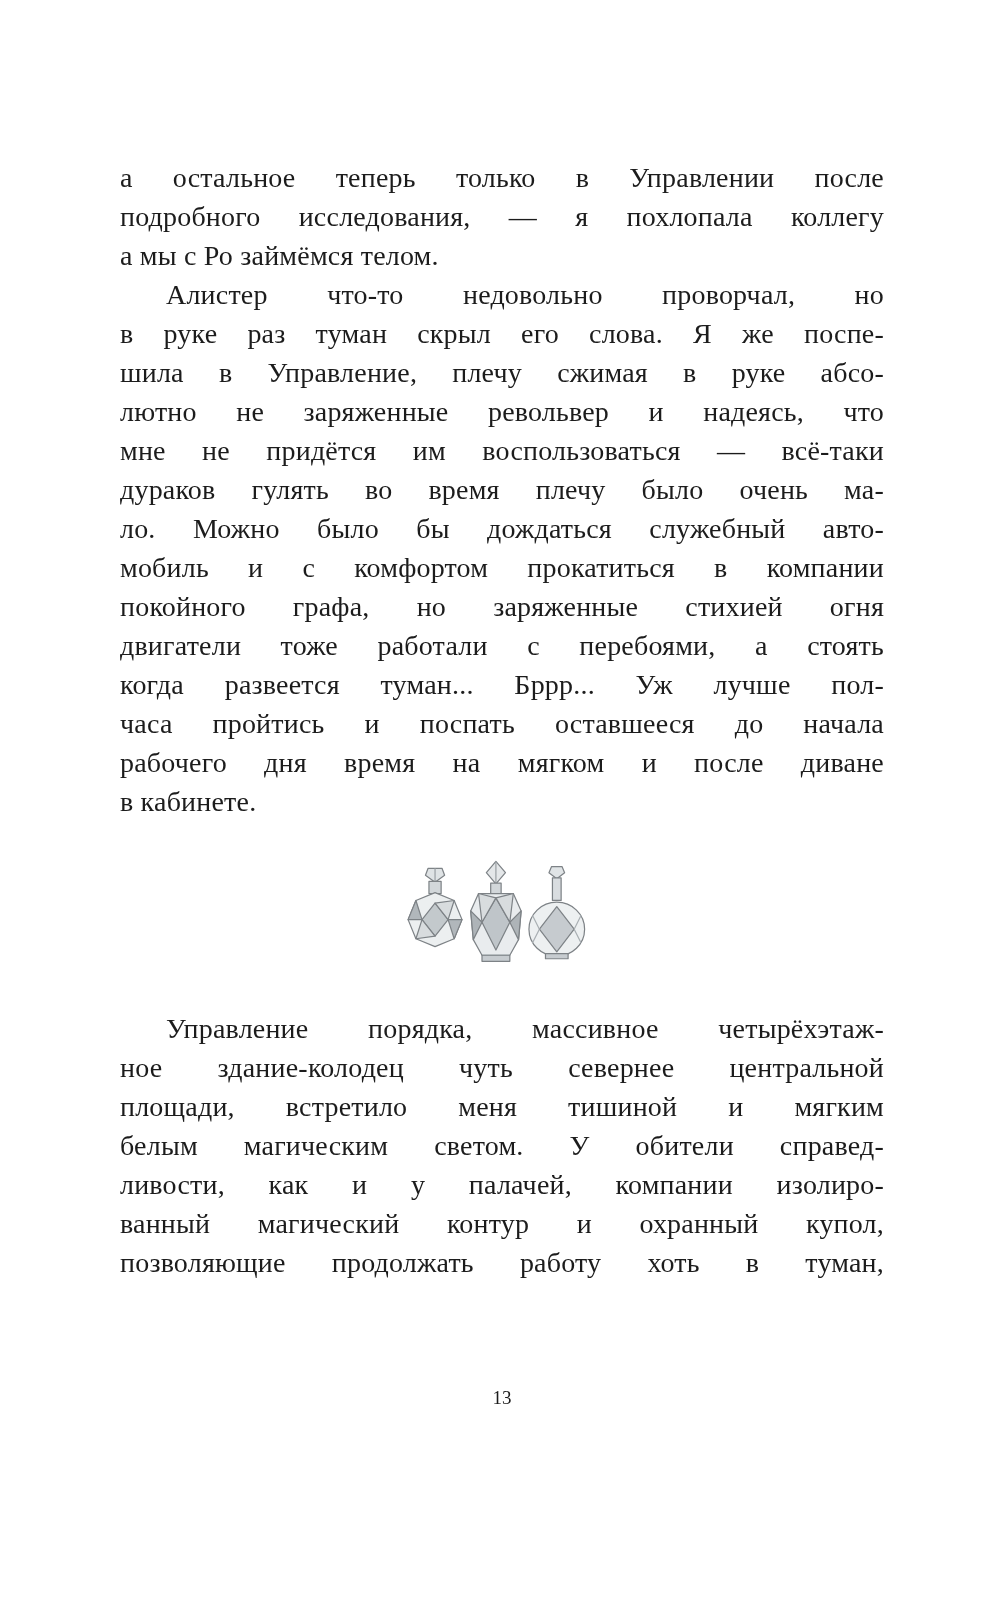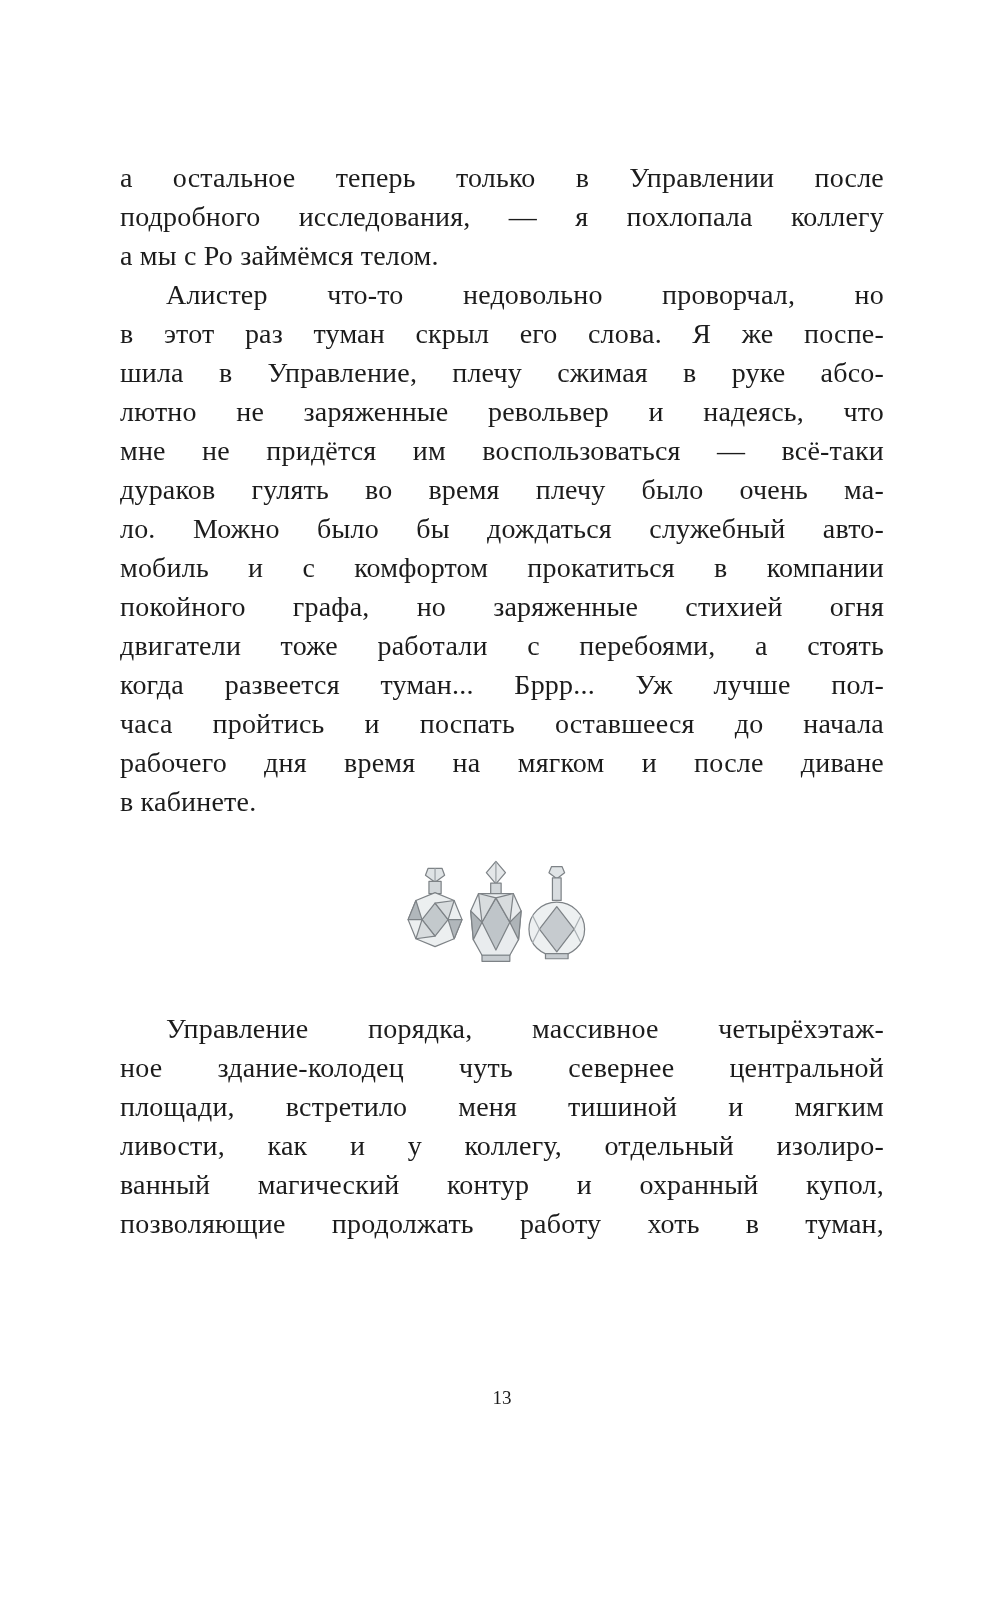--- a/index.html
+++ b/index.html
@@ -65,21 +65,21 @@
   <div class="text-block">
 
     <div class="paragraph">
         <div class="line">а остальное теперь только в Управлении после</div>
         <div class="line">подробного исследования, — я похлопала коллегу</div>
         <div class="line last">а мы с Ро займёмся телом.</div>
       </div>
 
     <div class="paragraph">
         <div class="line indent">Алистер что-то недовольно проворчал, но</div>
-        <div class="line">в этот раз туман скрыл его слова. Я же поспе-</div>
+        <div class="line">в руке раз туман скрыл его слова. Я же поспе-</div>
         <div class="line">шила в Управление, плечу сжимая в руке абсо-</div>
         <div class="line">лютно не заряженные револьвер и надеясь, что</div>
         <div class="line">мне не придётся им воспользоваться — всё-таки</div>
         <div class="line">дураков гулять во время плечу было очень ма-</div>
         <div class="line">ло. Можно было бы дождаться служебный авто-</div>
         <div class="line">мобиль и с комфортом прокатиться в компании</div>
         <div class="line">покойного графа, но заряженные стихией огня</div>
         <div class="line">двигатели тоже работали с перебоями, а стоять</div>
         <div class="line">когда развеется туман... Бррр... Уж лучше пол-</div>
         <div class="line">часа пройтись и поспать оставшееся до начала</div>
@@ -123,21 +123,22 @@
           <path d="M158,80 L150,64 M198,80 L206,64 M158,80 L150,96 M198,80 L206,96" fill="none" stroke="#a9afb3"></path>
           <rect x="165" y="108" width="26" height="6" fill="#c7ccd0"></rect>
         </g>
       </svg>
     </div>
 
     <div class="paragraph">
         <div class="line indent">Управление порядка, массивное четырёхэтаж-</div>
         <div class="line">ное здание-колодец чуть севернее центральной</div>
         <div class="line">площади, встретило меня тишиной и мягким</div>
-        <div class="line">ливости, как и у коллегу, отдельный изолиро-</div>
+        <div class="line">белым магическим светом. У обители справед-</div>
+        <div class="line">ливости, как и у палачей, компании изолиро-</div>
         <div class="line">ванный магический контур и охранный купол,</div>
         <div class="line">позволяющие продолжать работу хоть в туман,</div>
       </div>
 
   </div>
 
   <div class="page-number">13</div>
 
 </div>
 

